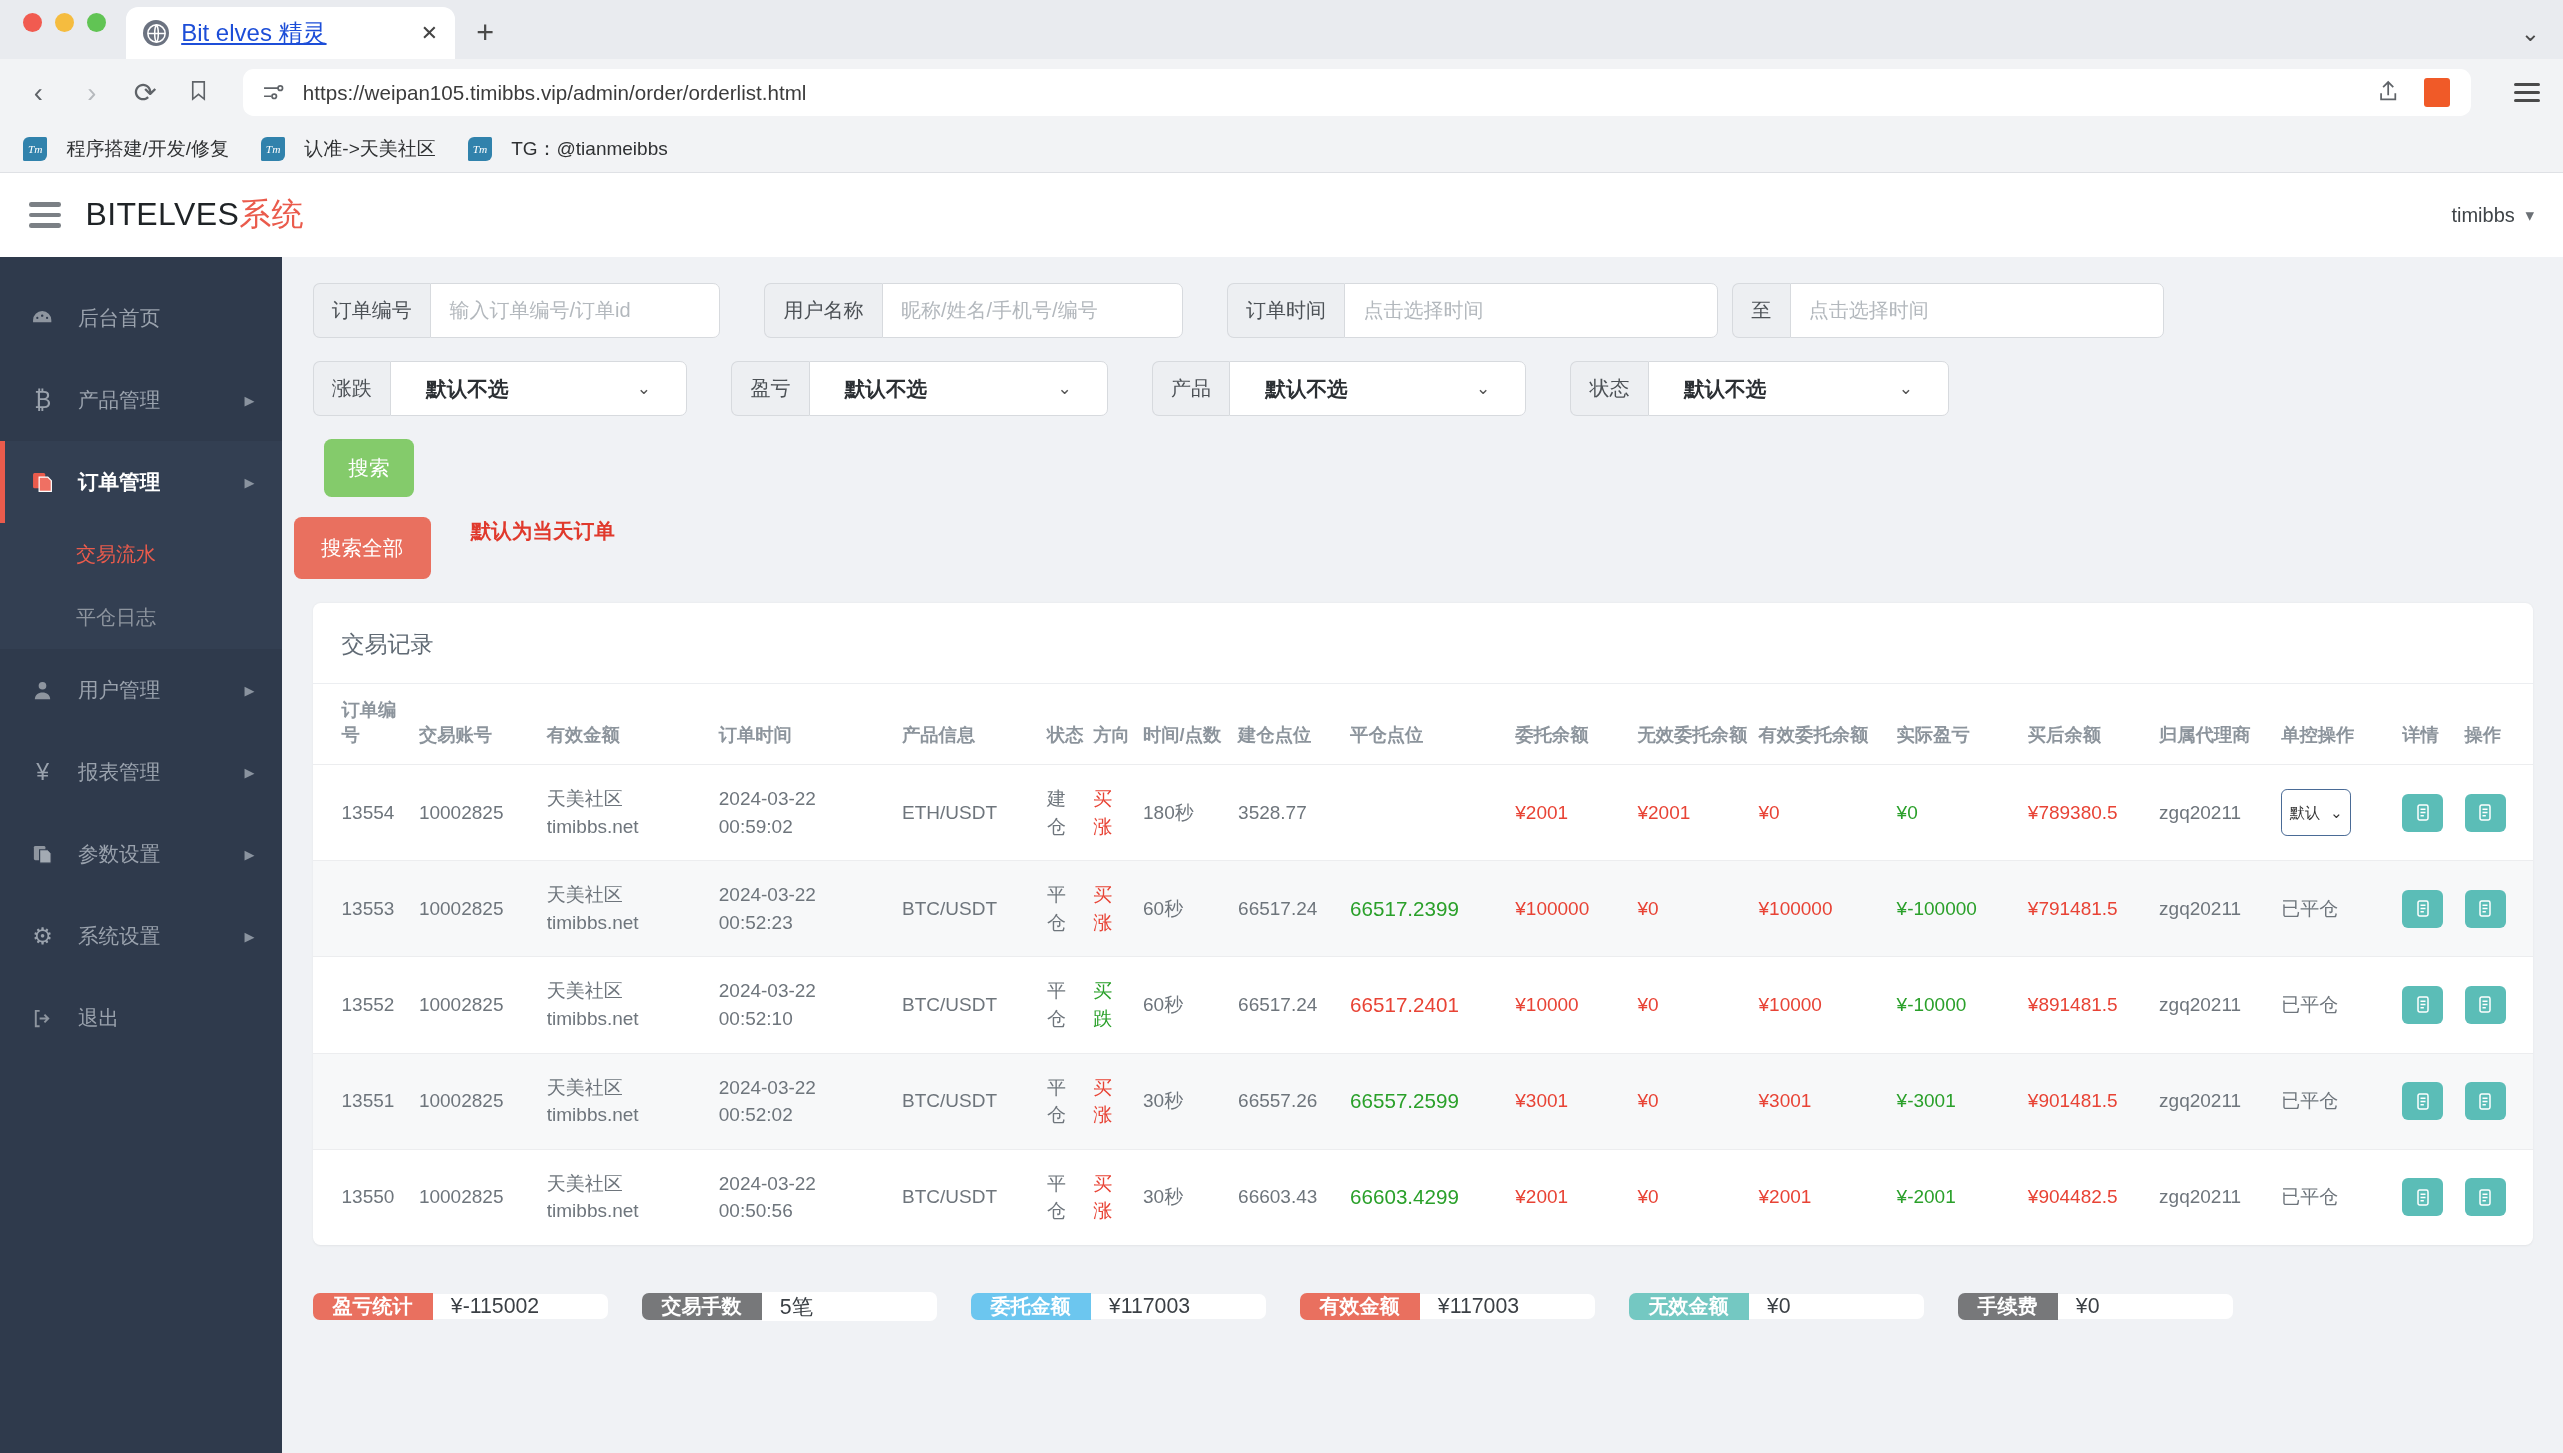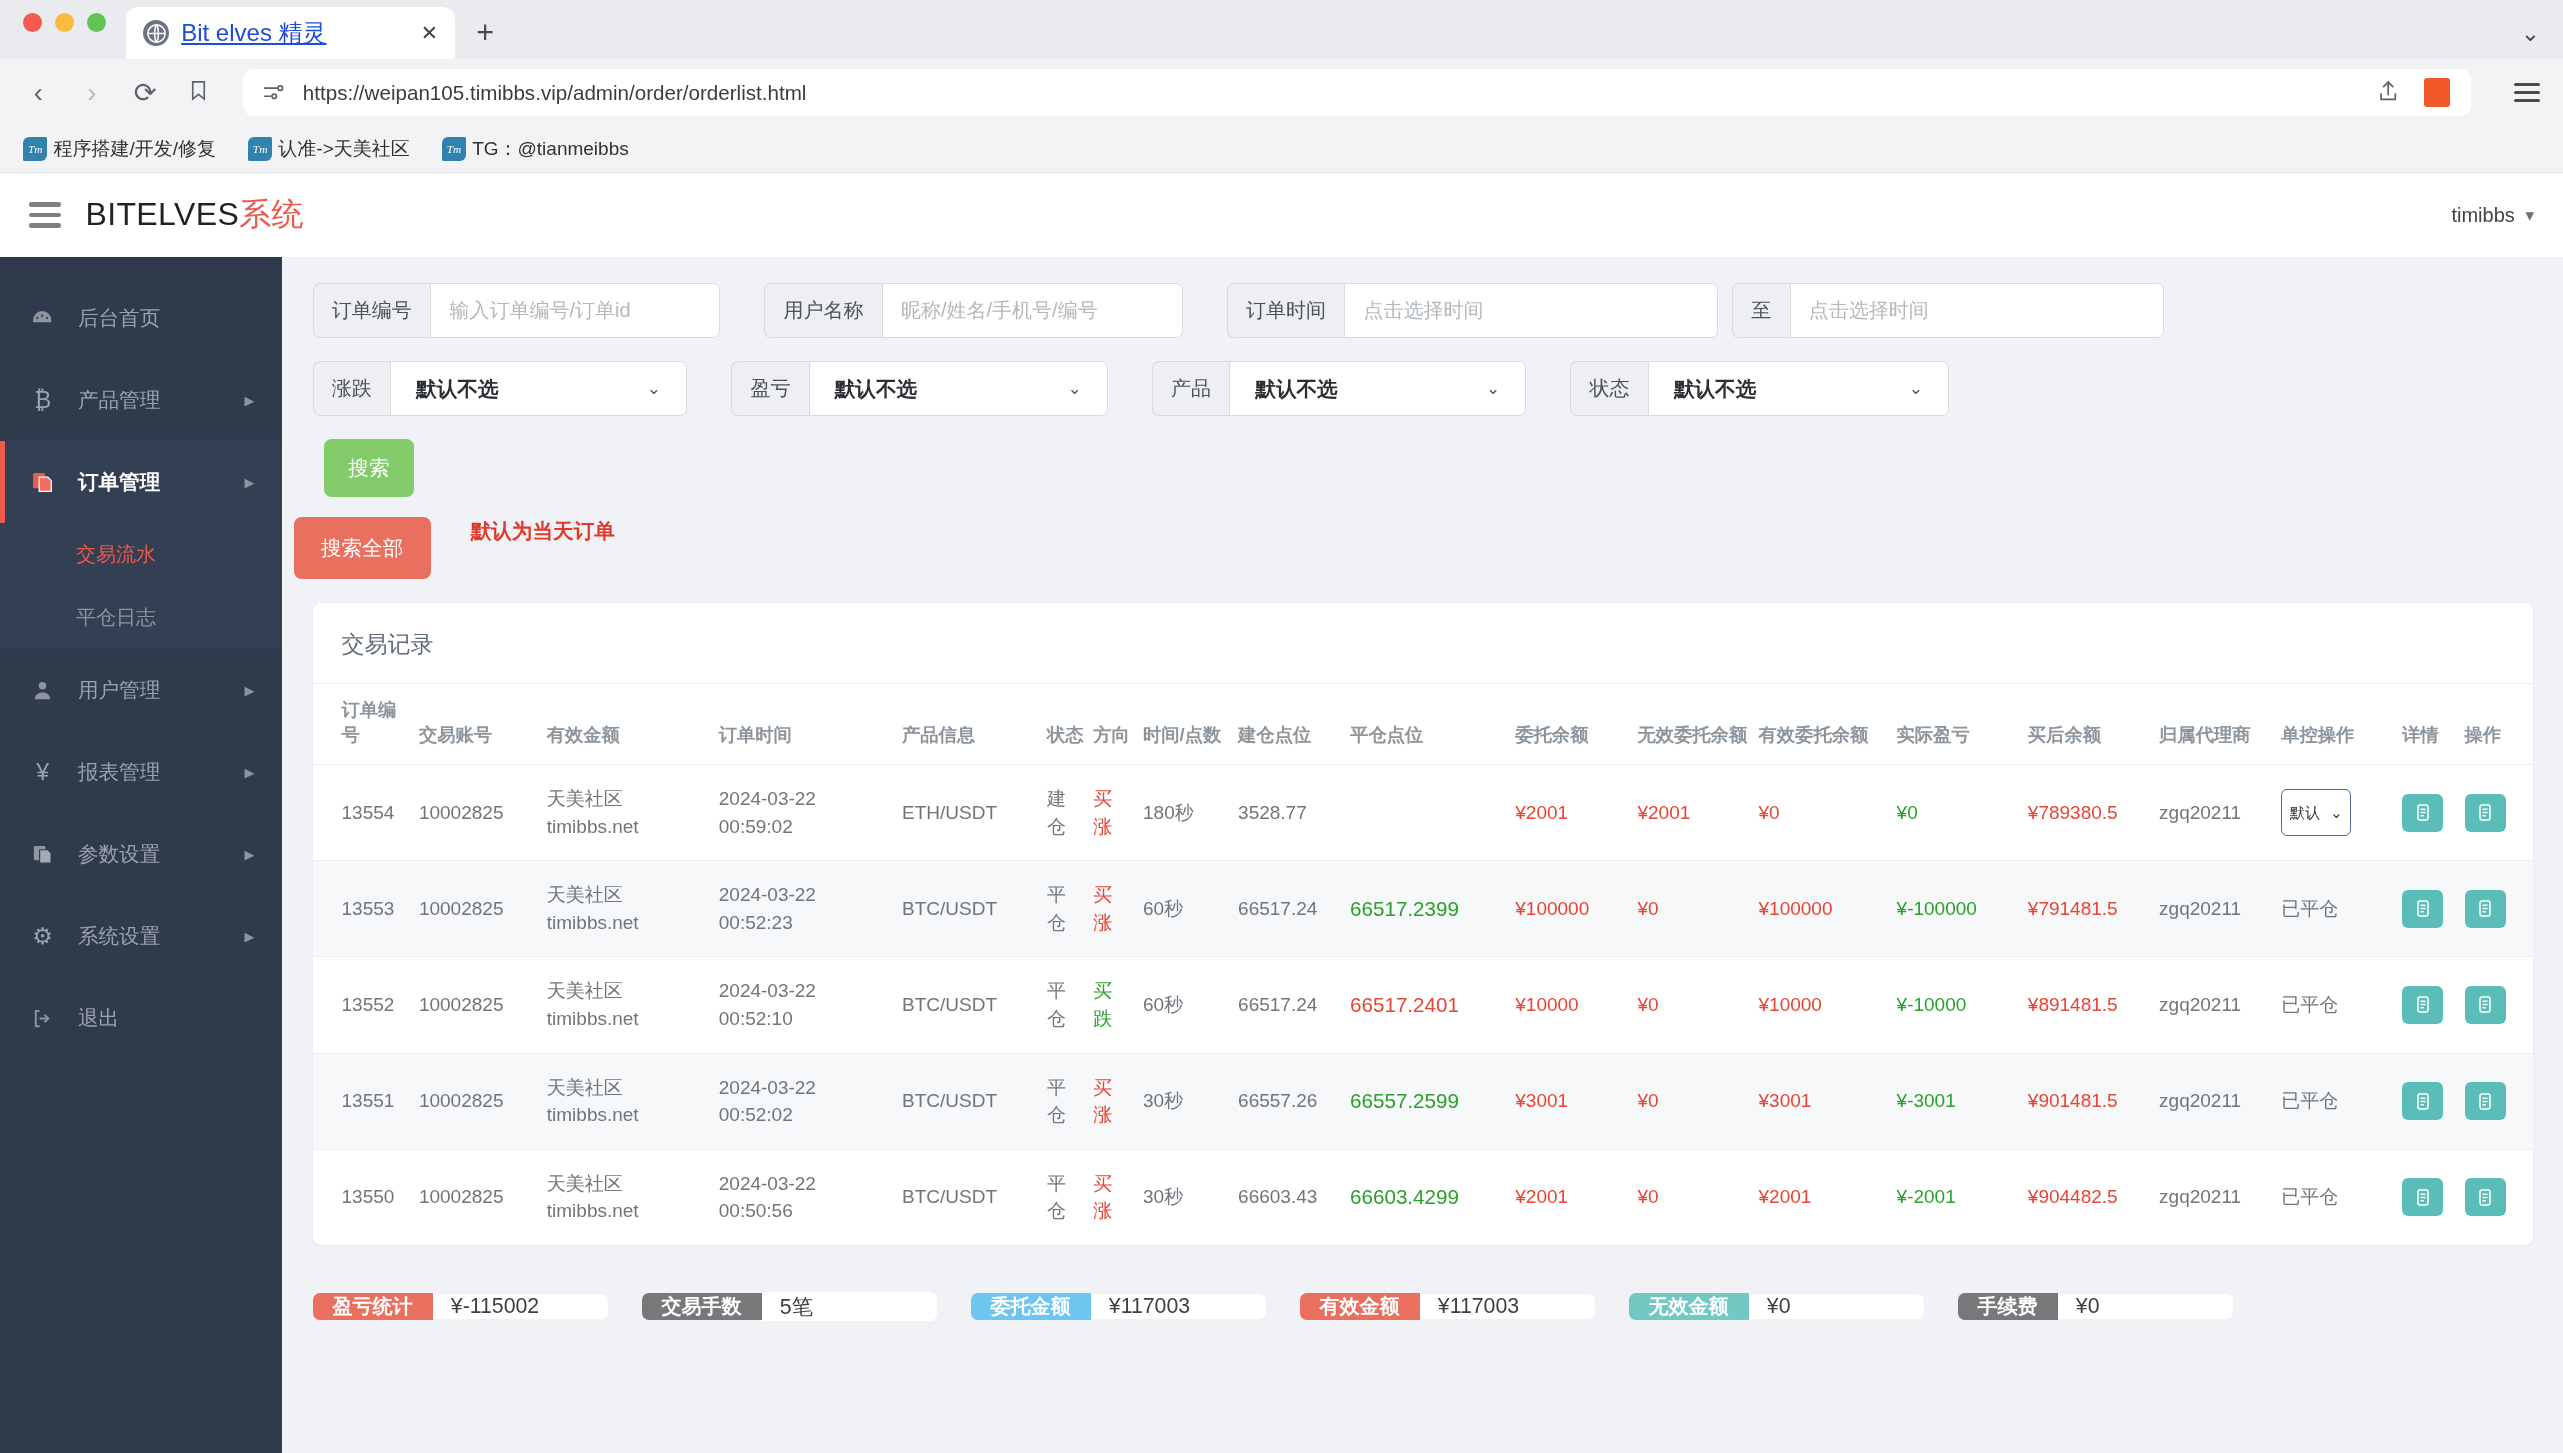--- a/index.html
+++ b/index.html
@@ -54,21 +54,21 @@
   .omni-url { font-size: 20.6px; color: #3c3c3c; white-space: nowrap; }
   .omni-right { margin-left: auto; display: flex; align-items: center; gap: 23px; padding-right: 3px;}
   .brave-badge { width: 26px; height: 29px; background:#f05a28; border-radius:3px; position:relative;}
   .hamb-right { display:flex; flex-direction:column; gap:4.6px; margin-left:20px;}
   .hamb-right i { display:block; width:26px; height:3px; background:#4a4a4a; border-radius:1.5px; }
 
   .bookmarks {
     height: 47px; background: #f2f3f5; display: flex; align-items: center;
     padding: 0 23px; gap: 32px; border-bottom: 0.8px solid #dfe1e5;
   }
-  .bm { display: flex; align-items: center; gap: 6px; cursor: pointer; }
+  .bm { display: flex; align-items: center; gap: 19px; cursor: pointer; }
   .bm-ico {
     width: 24.4px; height: 24.4px; background: #3182ac; flex: none;
     border-radius: 6.1px 1.5px 6.1px 1.5px; transform: rotate(0deg);
     display:flex;align-items:center;justify-content:center;
     font-size:11.4px; color:#fff; font-style: italic; font-family:"Liberation Serif",serif;
   }
   .bm-label { font-size: 19px; color: #2f3133; white-space: nowrap; }
 
   
   .app { flex: 1; display: flex; flex-direction: column; background: #f0f2f5; overflow: hidden; }
@@ -121,21 +121,21 @@
     border-radius: 6.9px 0 0 6.9px; display: flex; align-items: center;
     padding: 0 18.3px; font-size: 20px; color: #4c5156; white-space: nowrap;
   }
   .finput {
     background: #fff; border: 0.8px solid #d7dade; border-radius: 0 6.9px 6.9px 0;
     display: flex; align-items: center; padding: 0 18.3px; font-size: 20px;
     color: #b3b8bd; white-space: nowrap;
   }
   .fselect {
     background: #fff; border: 0.8px solid #d7dade; border-radius: 0 6.9px 6.9px 0;
-    display: flex; align-items: center; padding: 0 25px; font-size: 20.6px;
+    display: flex; align-items: center; padding: 0 35px; font-size: 20.6px;
     color: #2b2f33; white-space: nowrap; position: relative; font-weight:bold;
   }
   .fselect .caret { margin-left: auto; padding-left: 30.5px; font-size: 17px; color: #555; font-weight: normal;}
 
   .w-order   { width: 290px; }
   .w-user    { width: 301px; }
   .w-time    { width: 374px; }
   .w-time2   { width: 374px; }
   .w-sel1    { width: 297px; }
   .w-sel2    { width: 299px; }

